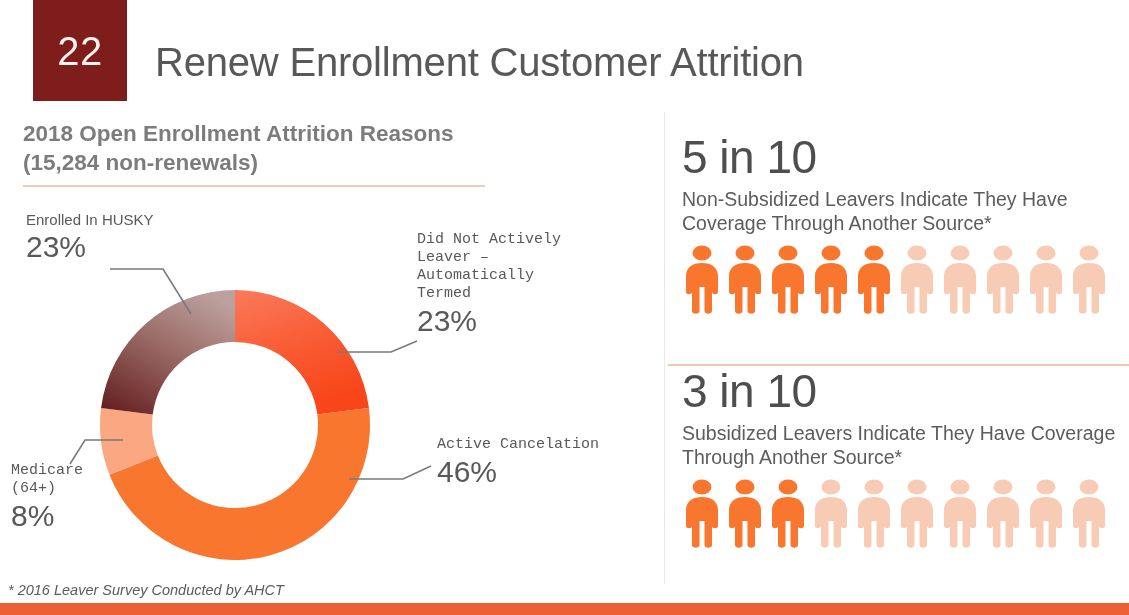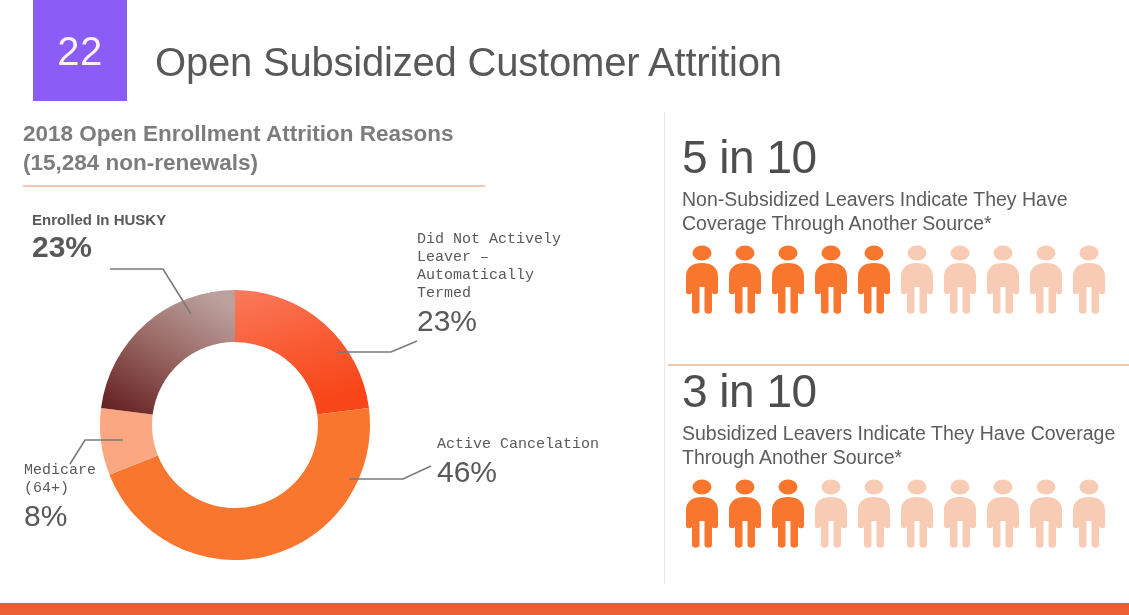--- a/index.html
+++ b/index.html
@@ -9,21 +9,21 @@
     background:#ffffff;
     position:relative;
     overflow:hidden;
     color:#595959;
   }
   #slide{ position:absolute; inset:0; background:#fff; }
 
   
   #slide-number-box{
     position:absolute; left:33px; top:0px; width:94px; height:101px;
-    background:#8b5cf6;
+    background:#7f1d1d;
     display:flex; align-items:center; justify-content:center;
   }
   #slide-number-box .num{
     font-size:40px; color:#FCF3EC; font-weight:400; line-height:1;
     letter-spacing:0.5px;
   }
   #slide-title{
     position:absolute; left:155px; top:40px;
     font-size:40px; font-weight:400; color:#585858;
     letter-spacing:-0.2px; white-space:nowrap;
@@ -51,24 +51,24 @@
     position:absolute; left:0; top:0; width:660px; height:615px;
     pointer-events:none;
   }
 
   
   .dlabel{ position:absolute; color:#595959; }
   .dlabel .cap{ font-size:15px; line-height:1.2; display:block; }
   .dlabel .big{ font-size:30px; line-height:1.18; display:block; }
   .dlabel .cap-lg{ font-size:15px; line-height:1.2; display:block;font-family:Liberation Mono, monospace; }
 
-  #label-husky{ left:32px; top:211px; width:190px;font-weight:bold; }
+  #label-husky{ left:26px; top:211px; width:190px; }
   #label-renew{ left:417px; top:231px; width:195px; }
   #label-active{ left:437px; top:436px; width:220px; }
-  #label-medicare{ left:24px; top:462px; width:130px; }
+  #label-medicare{ left:11px; top:462px; width:130px; }
 
   #footnote{
     position:absolute; left:8px; top:582px;
     font-size:14.5px; font-style:italic; color:#5B5B5B;
   }
 
   
   #vert-divider{
     position:absolute; left:664px; top:112px; width:1px; height:472px;
     background:#E9E9E9;
@@ -99,21 +99,21 @@
   }
 </style>
 </head>
 <body>
 
 <div id="slide">
 
   <div id="slide-number-box">
     <span class="num">22</span>
   </div>
-  <div id="slide-title">Open Subsidized Customer Attrition</div>
+  <div id="slide-title">Renew Enrollment Customer Attrition</div>
 
   <div id="left-subtitle">2018 Open Enrollment Attrition Reasons (15,284 non-renewals)</div>
   <div id="left-subtitle-rule"></div>
 
   <div id="donut-wrap">
     <svg id="donut-svg" viewBox="0 0 278 278">
       <defs>
         <linearGradient id="gradRenew" x1="0" y1="0" x2="0.35" y2="1">
           <stop offset="0%" stop-color="#FA7A5C"></stop>
           <stop offset="55%" stop-color="#F95B33"></stop>
@@ -162,20 +162,21 @@
     <span class="cap-lg">Active Cancelation</span>
     <span class="big">46%</span>
   </div>
 
   <div class="dlabel" id="label-medicare">
     <span class="cap-lg">Medicare</span>
     <span class="cap-lg">(64+)</span>
     <span class="big">8%</span>
   </div>
 
+  <div id="footnote">* 2016 Leaver Survey Conducted by AHCT</div>
 
   <div id="vert-divider"></div>
   <div id="horiz-divider"></div>
 
   <div class="stat-block" id="stat-1">
     <div class="stat-head">5 in 10</div>
     <div class="stat-desc">Non-Subsidized Leavers Indicate They Have Coverage Through Another Source*</div>
     <div class="people-row">
         <svg class="person" viewBox="0 0 40 71">
           <ellipse cx="20" cy="8" rx="9.5" ry="7.5" fill="#F8762E"></ellipse>

